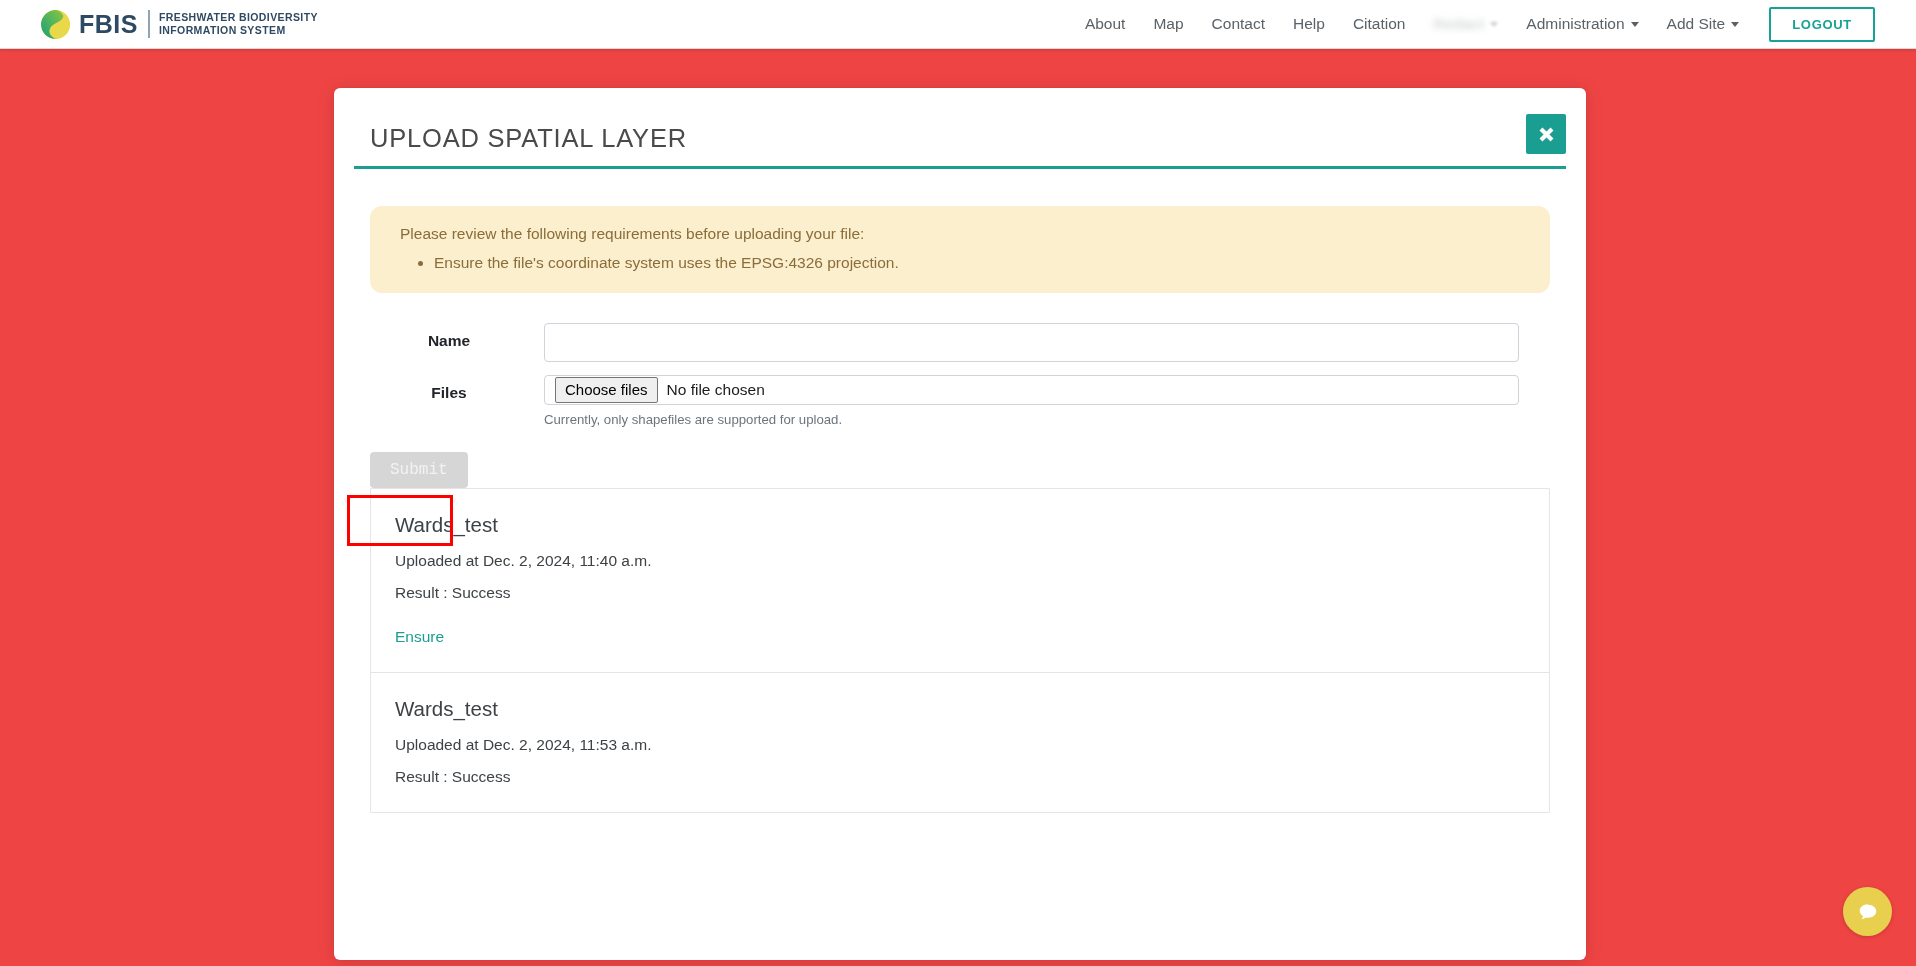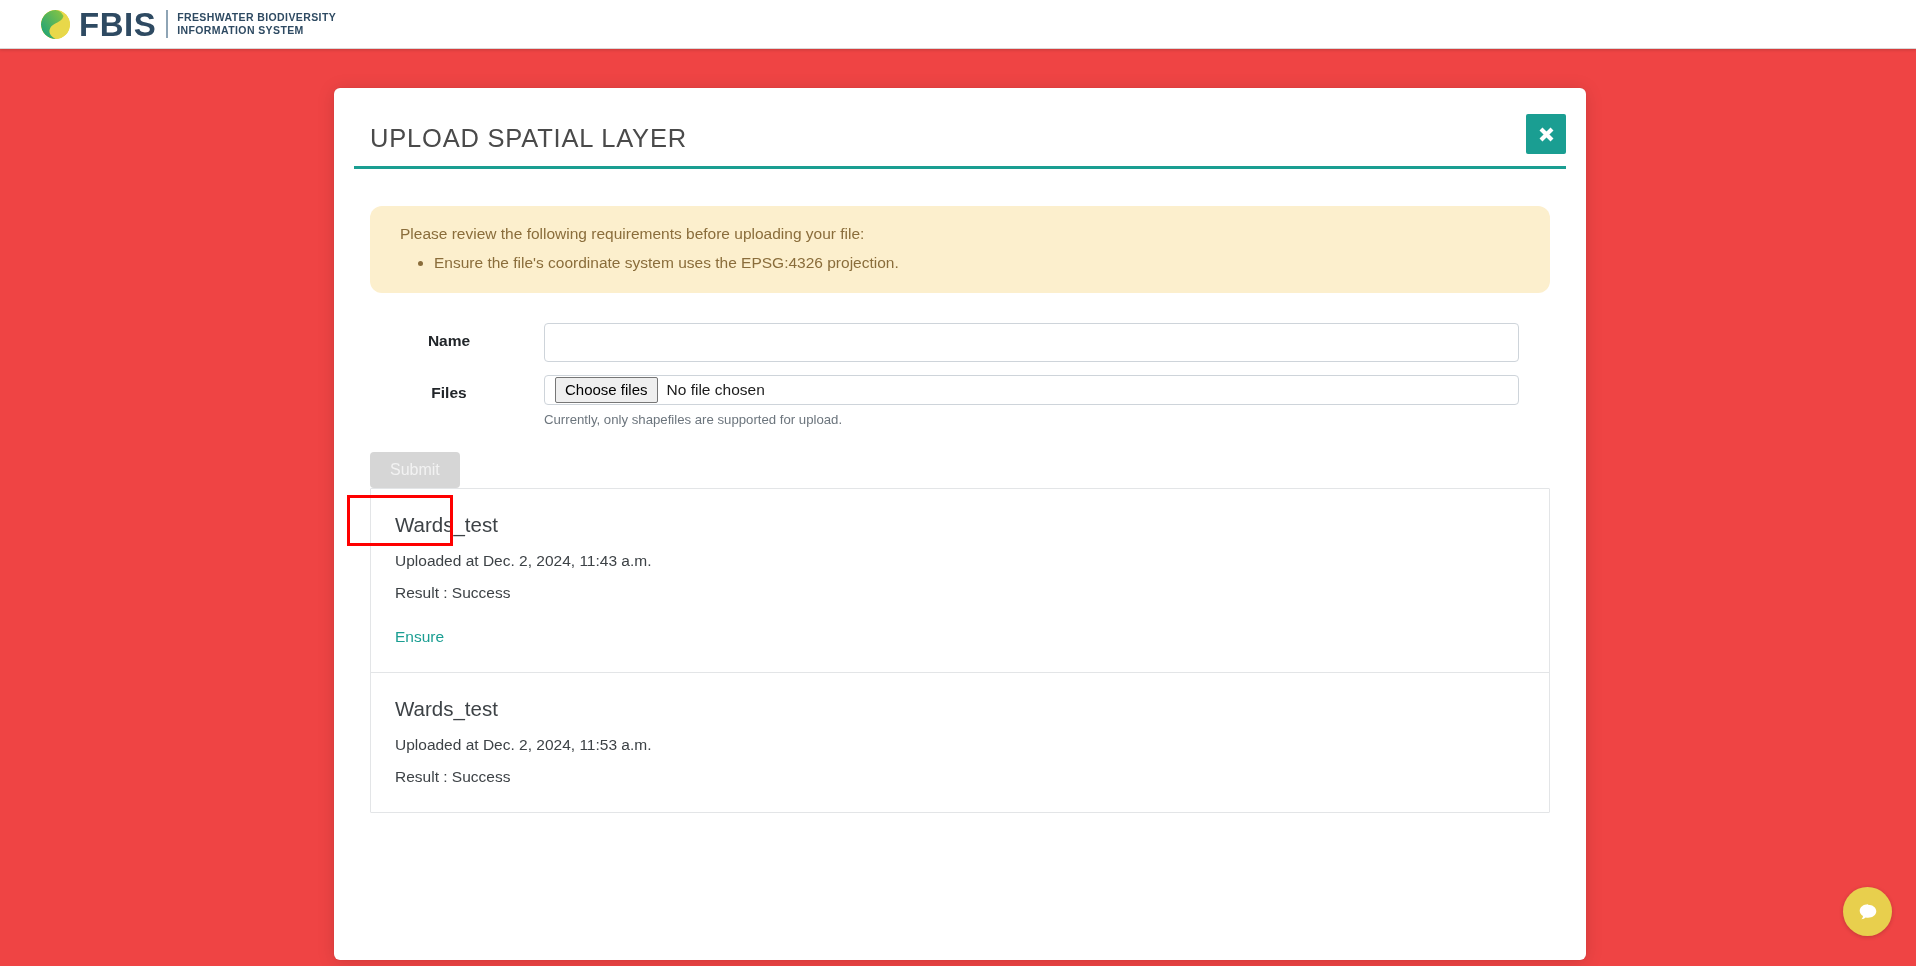--- a/index.html
+++ b/index.html
@@ -40,21 +40,21 @@
     position: absolute;
     left: 0; top: 0;
     width: 29px; height: 29px;
   }
   .brand-text {
     display: flex;
     align-items: center;
     margin-left: 9px;
   }
   .brand-fbis {
-    font-size: 33px;
+    font-size: 25px;
     font-weight: 700;
     color: #2e4a62;
     letter-spacing: 0.5px;
     line-height: 1;
   }
   .brand-divider {
     width: 2px;
     height: 28px;
     background: #8ea4b5;
     margin: 0 9px 0 10px;
@@ -256,21 +256,21 @@
     display: block;
   }
   .submit-row { margin-top: 25px; padding-left: 0; }
   .submit-btn {
     background: #d6d6d6;
     border: none;
     color: #f2f2f2;
     font-size: 16px;
     padding: 9px 20px;
     border-radius: 4px;
-    font-family: Liberation Sans, sans-serif;
+    font-family: Liberation Mono, monospace;
     cursor: default;
   }
 
   
   .processed-head {
     font-size: 20.5px;
     color: #3d4246;
     font-weight: 400;
     margin: 42px 0 12px 0;
   }
@@ -361,20 +361,37 @@
     <span class="brand-text">
       <span class="brand-fbis">FBIS</span>
       <span class="brand-divider"></span>
       <span class="brand-sub">
         <div>FRESHWATER BIODIVERSITY</div>
         <div>INFORMATION SYSTEM</div>
       </span>
     </span>
   </a>
 
+  <div class="nav-right">
+    <a class="nav-link" href="#">About</a>
+    <a class="nav-link" href="#">Map</a>
+    <a class="nav-link" href="#">Contact</a>
+    <a class="nav-link" href="#">Help</a>
+    <a class="nav-link" href="#">Citation</a>
+
+    <span class="nav-user">
+      <span class="blurred">Redact</span>
+      <span class="caret"></span>
+    </span>
+
+    <a class="nav-link" href="#"><span>Administration</span><span class="caret"></span></a>
+    <a class="nav-link" href="#"><span>Add Site</span><span class="caret"></span></a>
+
+    <button class="logout-btn">LOGOUT</button>
+  </div>
 </div>
 
 <div class="page">
 
   <div class="modal">
 
     <div class="modal-head">
       <div class="modal-title">UPLOAD SPATIAL LAYER</div>
       <button class="modal-close">
         <svg width="19" height="19" viewBox="0 0 19 19" aria-hidden="true">
@@ -416,21 +433,21 @@
           <button class="submit-btn" disabled="">Submit</button>
         </div>
 
       </div>
 
 
       <div class="layer-list">
 
         <div class="layer-item">
           <div class="layer-name">Wards_test</div>
-          <div class="layer-meta">Uploaded at Dec. 2, 2024, 11:43 a.m.</div>
+          <div class="layer-meta">Uploaded at Dec. 2, 2024, 11:40 a.m.</div>
           <div class="layer-result">Result : Success</div>
           <div class="editor-wrap">
             <a class="editor-link" href="#">Ensure</a>
             <span class="annotation-box"></span>
           </div>
         </div>
 
         <div class="layer-item">
           <div class="layer-name">Wards_test</div>
           <div class="layer-meta">Uploaded at Dec. 2, 2024, 11:53 a.m.</div>

